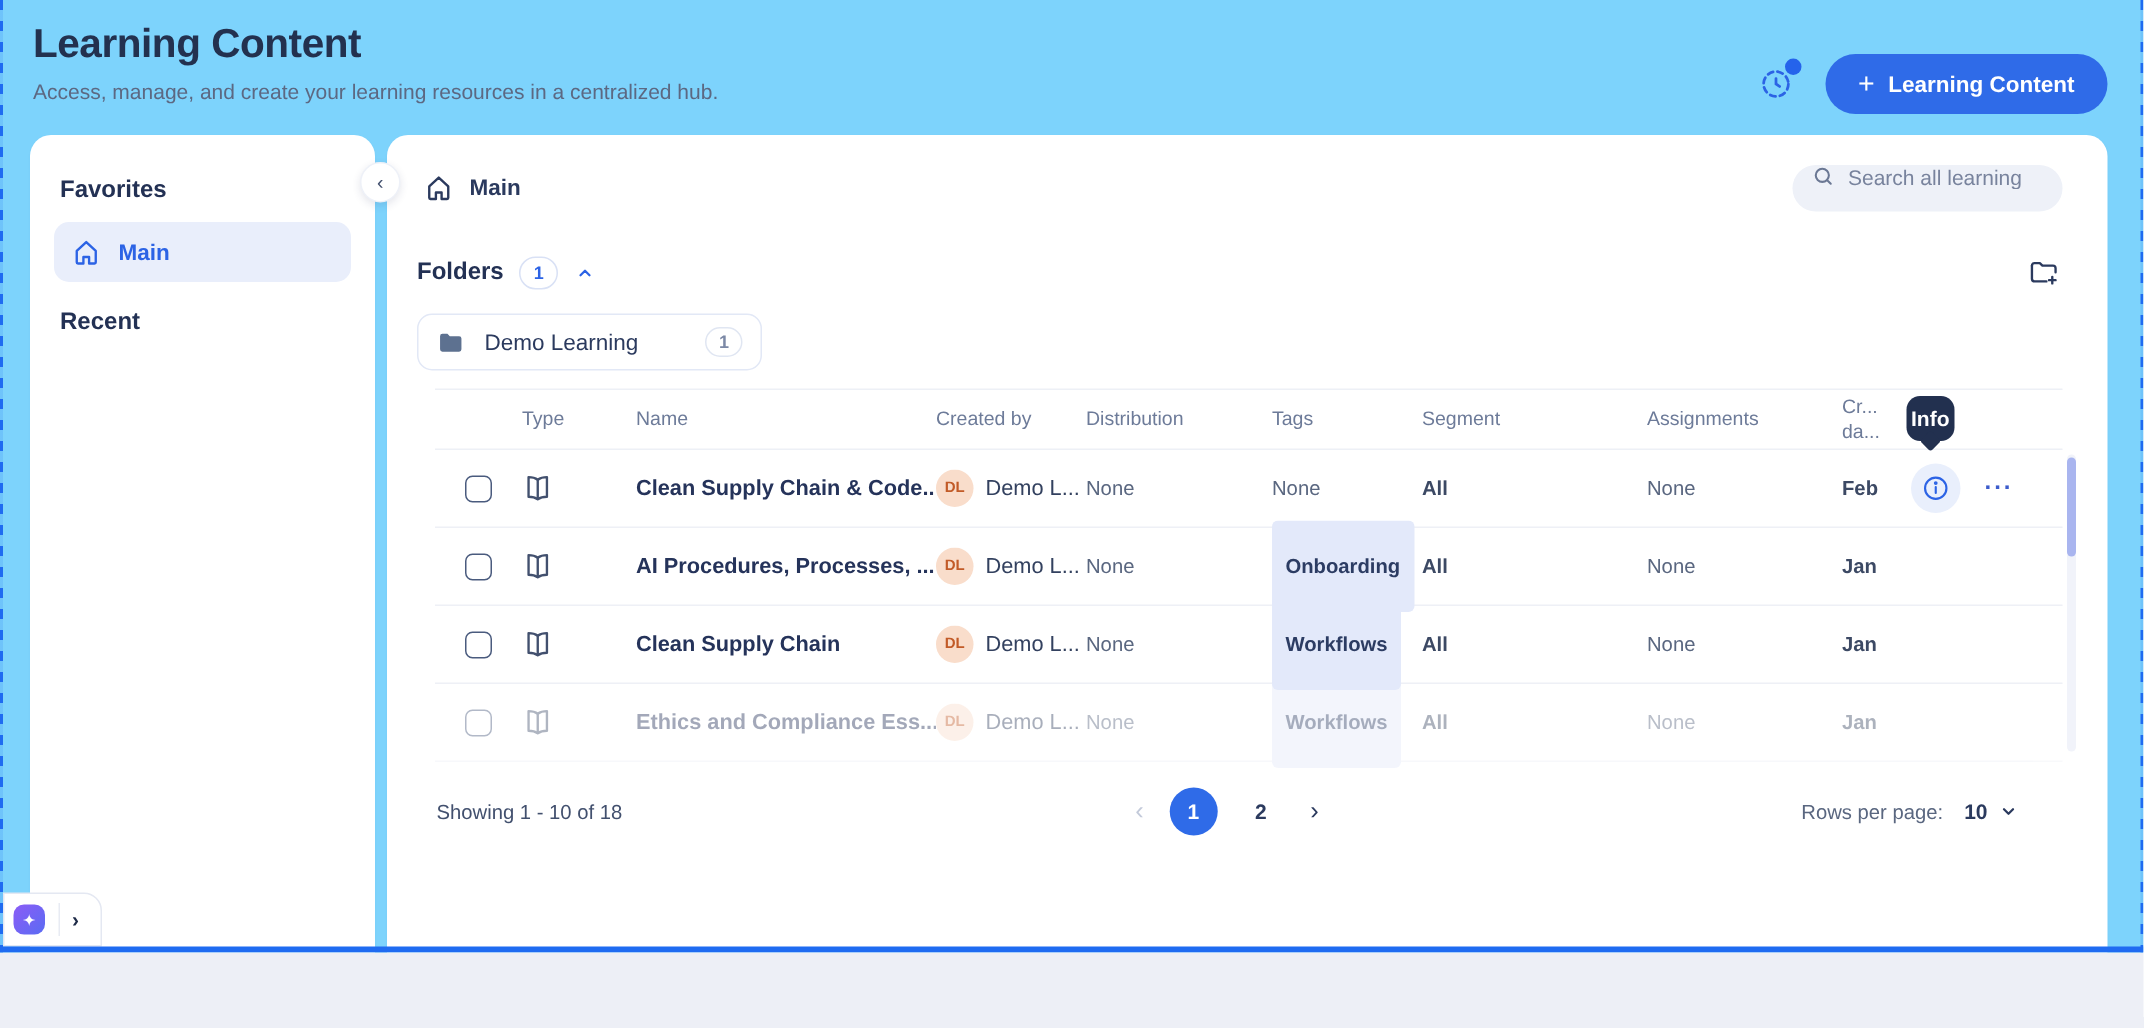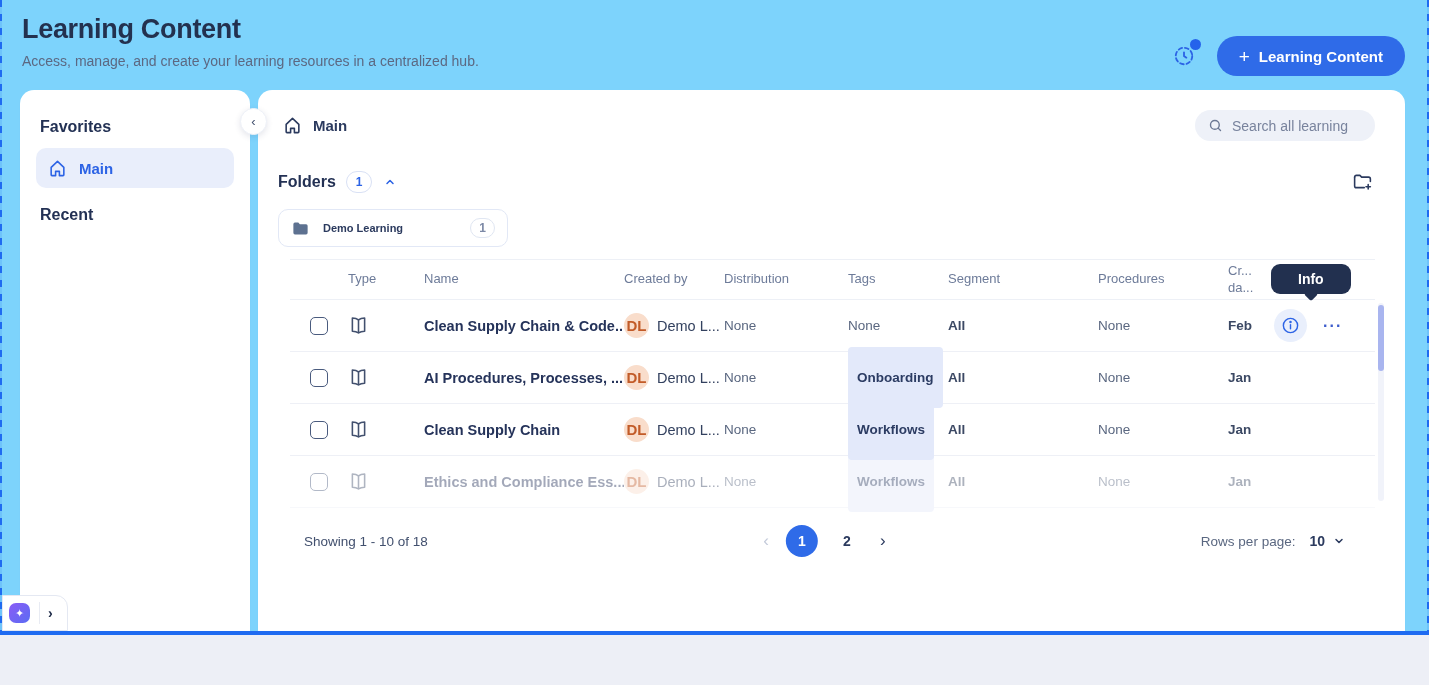--- a/index.html
+++ b/index.html
@@ -34,71 +34,71 @@
   .side-item.active { background:#e9eefb; color:#2c63e5; }
   .side-item svg { width:19px; height:19px; }
   .collapse-btn { position:absolute; left:240px; top:108px; width:27px; height:27px; border-radius:50%; background:#fff; border:1px solid #eef1f8; box-shadow:0 2px 6px rgba(30,45,90,.12); color:#42506e; font-size:13px; display:flex; align-items:center; justify-content:center; cursor:pointer; z-index:20; }
 
   
   .panel { position:absolute; left:258px; top:90px; width:1147px; height:565px; background:#fff; border-radius:14px; box-shadow:0 1px 2px rgba(30,45,90,.04); }
 
   .toolbar { display:flex; justify-content:space-between; align-items:center; padding:20px 30px 0 25px; }
   .breadcrumb { display:flex; align-items:center; gap:11px; font-size:15px; font-weight:700; color:#2b3a5e; cursor:pointer; }
   .breadcrumb svg { width:19px; height:19px; }
-  .search { display:flex; align-items:center; gap:9px; width:180px; height:31px; background:#eef1f8; border-radius:16px; padding:15px 13px; }
+  .search { display:flex; align-items:flex-start; gap:9px; width:180px; height:31px; background:#eef1f8; border-radius:16px; padding:0 13px; }
   .search svg { width:15px; height:15px; flex:none; }
   .search input { border:none; outline:none; background:transparent; width:100%; font-size:14px; font-family:inherit; color:#41506e; }
   .search input::placeholder { color:#78839d; }
 
   .section-head { display:flex; align-items:center; gap:10px; padding:0 30px 0 20px; }
   .folders-head { margin-top:28px;text-align:right; }
   .content-head { margin-top:36px; padding-left:21px; }
   .sec-label { font-size:16px; font-weight:800; color:#233154; }
   .badge-pill { border:1px solid #d9e1f5; color:#2c63e5; background:#fff; font-size:12px; font-weight:700; border-radius:11px; padding:3px 9px; }
   .caret-btn { background:none; border:none; cursor:pointer; display:flex; padding:2px; }
   .caret-btn svg { width:12px; height:12px; }
   .spacer { flex:1; }
   .icon-btn { background:none; border:none; cursor:pointer; display:flex; padding:2px; }
   .icon-btn svg { width:21px; height:21px; }
 
   .folder-card { display:flex; align-items:center; gap:13px; margin:15px 0 0 20px; width:230px; height:38px; border:1px solid #e2e8f6; border-radius:10px; padding:0 12px; cursor:pointer; }
   .folder-card svg { width:19px; height:19px; }
-  .folder-name { font-size:11px; font-weight:700; color:#2b3a5e; flex:1; }
+  .folder-name { font-size:15px; font-weight:400; color:#2b3a5e; flex:1; }
   .count-badge { border:1px solid #e0e6f2; color:#7c89a6; font-size:12px; font-weight:600; border-radius:11px; padding:2px 8px; }
 
   .checkbox { width:18px; height:18px; border:1.6px solid #4a5b7e; border-radius:5px; background:#fff; cursor:pointer; flex:none; }
 
   
   .table { position:relative; margin:12px 30px 0 32px; }
   .trow { display:grid; grid-template-columns:38px 76px 200px 100px 124px 100px 150px 130px 46px 1fr; align-items:center; padding-left:20px; }
   .thead { height:41px; border-top:1px solid #edf0f6; border-bottom:1px solid #edf0f6; }
   .th { font-size:13px; color:#6d7b99; line-height:1.3; padding-right:10px; }
   .tr { height:52px; border-bottom:1px solid #eef0f6; }
   .tr:last-of-type { border-bottom:none; }
   .td { font-size:13.5px; color:#5a6780; padding-right:10px; white-space:nowrap; overflow:hidden; }
   .td.name { font-size:14.5px; font-weight:700; color:#25335a; }
   .td.created { display:flex; align-items:center; gap:8px; font-size:14.5px; color:#33415f; }
-  .avatar { width:25px; height:25px; border-radius:50%; background:#f9ddcb; color:#c25b28; font-size:15px; font-weight:800; display:flex; align-items:center; justify-content:center; flex:none; }
+  .avatar { width:25px; height:25px; border-radius:50%; background:#f9ddcb; color:#c25b28; font-size:10px; font-weight:800; display:flex; align-items:center; justify-content:center; flex:none; }
   .td.segment, .td.date { color:#3c4964; font-weight:600; }
   .tag-pill { display:inline-block; background:#e3e9fa; color:#2c3c63; font-size:13.5px; font-weight:600; border-radius:4px; padding:23px 9px; }
   .book-icon svg { width:21px; height:21px; display:block; }
   .actions { display:flex; align-items:center; gap:16px; }
   .info-btn { width:33px; height:33px; border-radius:50%; background:#e9effc; border:none; display:flex; align-items:center; justify-content:center; cursor:pointer; }
   .info-btn svg { width:19px; height:19px; }
   .more-btn { background:none; border:none; color:#3c5ccc; font-size:16px; font-weight:800; letter-spacing:2px; cursor:pointer; line-height:0; padding-bottom:8px; }
   .faded { opacity:.42; }
 
-  .tooltip { position:absolute; top:5px; left:981px; background:#22304f; color:#fff; font-size:14px; font-weight:600; border-radius:9px; padding:7px 27px; z-index:15; }
+  .tooltip { position:absolute; top:5px; left:981px; background:#22304f; color:#fff; font-size:14px; font-weight:600; border-radius:9px; padding:7px 3px; z-index:15; }
   .tooltip::after { content:""; position:absolute; left:50%; bottom:-5px; transform:translateX(-50%) rotate(45deg); width:10px; height:10px; background:#22304f; border-radius:2px; }
 
   .vscroll { position:absolute; top:44px; right:-9px; width:6px; height:198px; border-radius:3px; background:#f1f3fa; }
   .vscroll-thumb { position:absolute; top:2px; left:0; width:6px; height:66px; border-radius:3px; background:#a9b5ef; cursor:grab; }
 
   
-  .pagination { display:flex; align-items:center; margin:16px 60px 0 46px; position:relative; height:34px; }
+  .pagination { display:flex; align-items:center; margin:16px 60px 0 33px; position:relative; height:34px; }
   .showing { font-size:13.5px; color:#42506e; }
   .pager { position:absolute; left:50%; transform:translateX(-50%); display:flex; align-items:center; gap:13px; }
   .page-arrow { background:none; border:none; font-size:17px; cursor:pointer; color:#2b3a5e; padding:0 4px; }
   .page-arrow.disabled { color:#c3cada; cursor:default; }
   .page-num { width:32px; height:32px; border-radius:50%; border:none; background:none; font-size:14px; font-weight:600; color:#2b3a5e; cursor:pointer; font-family:inherit; }
   .page-num.active { background:#2f6be8; color:#fff; }
   .rpp { margin-left:auto; display:flex; align-items:center; gap:14px; font-size:13.5px; color:#5a6780; }
   .rpp-value { display:flex; align-items:center; gap:8px; color:#2b3a5e; font-weight:600; font-size:14px; cursor:pointer; }
   .rpp-value svg { width:12px; height:12px; }
 
@@ -196,21 +196,21 @@
       <div class="tooltip">Info</div>
 
       <div class="trow thead">
         <span class="th"></span>
         <span class="th">Type</span>
         <span class="th">Name</span>
         <span class="th">Created by</span>
         <span class="th">Distribution</span>
         <span class="th">Tags</span>
         <span class="th">Segment</span>
-        <span class="th">Procedures</span>
+        <span class="th">Assignments</span>
         <span class="th">Cr... da...</span>
         <span class="th"></span>
       </div>
 
       <div class="trow tr">
         <span class="checkbox"></span>
         <span class="book-icon">
           <svg viewBox="0 0 24 24" fill="none" stroke="#42506e" stroke-width="1.8" stroke-linejoin="round">
               <path d="M12 5.5C10 4 7.5 3.5 5 3.5v15c2.5 0 5 .5 7 2 2-1.5 4.5-2 7-2v-15c-2.5 0-5 .5-7 2z"></path>
               <path d="M12 5.5v15"></path>

